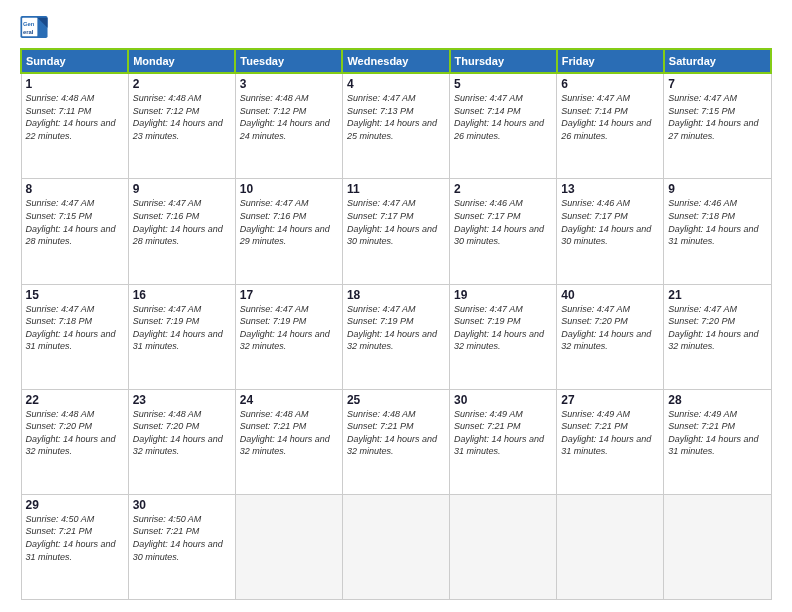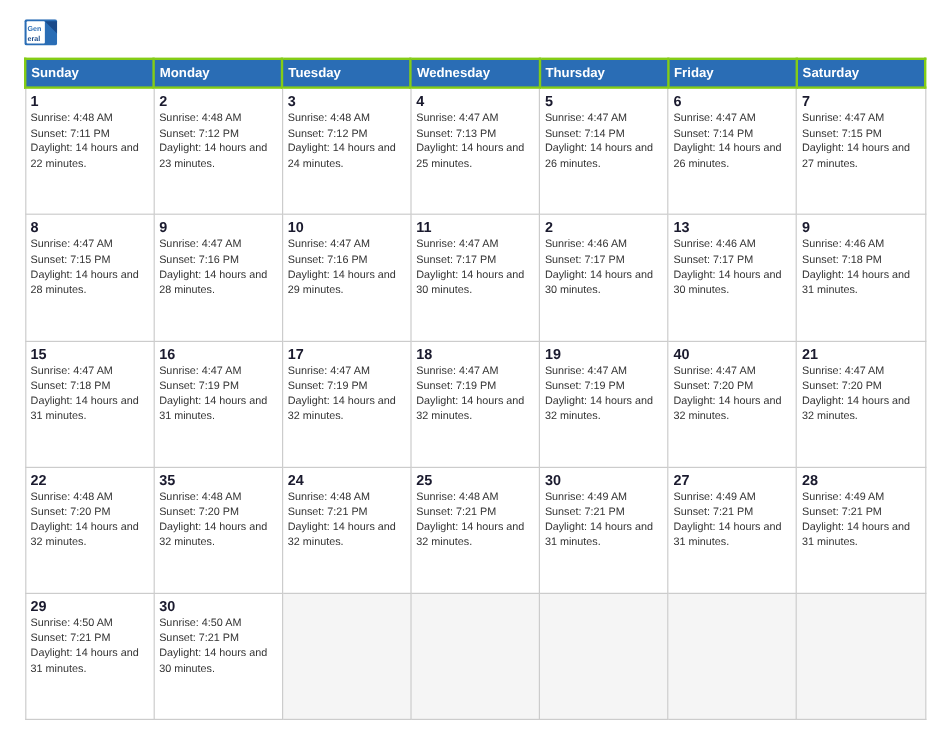--- a/index.html
+++ b/index.html
@@ -84,20 +84,21 @@
       font-size: 12px;
       font-weight: bold;
       color: #1a1a2e;
       display: block;
       margin-bottom: 1px;
     }
     .day-info {
       color: #333;
       font-size: 9px;
       line-height: 1.4;
+      font-style: italic;
     }
     .last-row td {
       border-bottom: 1px solid #ccc;
     }
   </style>
 </head>
 <body>
 
 <div class="page">
   <div class="header-row">
@@ -222,21 +223,21 @@
             <span class="day-num">21</span>
             <div class="day-info">Sunrise: 4:47 AM<br>Sunset: 7:20 PM<br>Daylight: 14 hours and 32 minutes.</div>
           </td>
         </tr>
         <tr>
           <td>
             <span class="day-num">22</span>
             <div class="day-info">Sunrise: 4:48 AM<br>Sunset: 7:20 PM<br>Daylight: 14 hours and 32 minutes.</div>
           </td>
           <td>
-            <span class="day-num">35</span>
+            <span class="day-num">23</span>
             <div class="day-info">Sunrise: 4:48 AM<br>Sunset: 7:20 PM<br>Daylight: 14 hours and 32 minutes.</div>
           </td>
           <td>
             <span class="day-num">24</span>
             <div class="day-info">Sunrise: 4:48 AM<br>Sunset: 7:21 PM<br>Daylight: 14 hours and 32 minutes.</div>
           </td>
           <td>
             <span class="day-num">25</span>
             <div class="day-info">Sunrise: 4:48 AM<br>Sunset: 7:21 PM<br>Daylight: 14 hours and 32 minutes.</div>
           </td>

